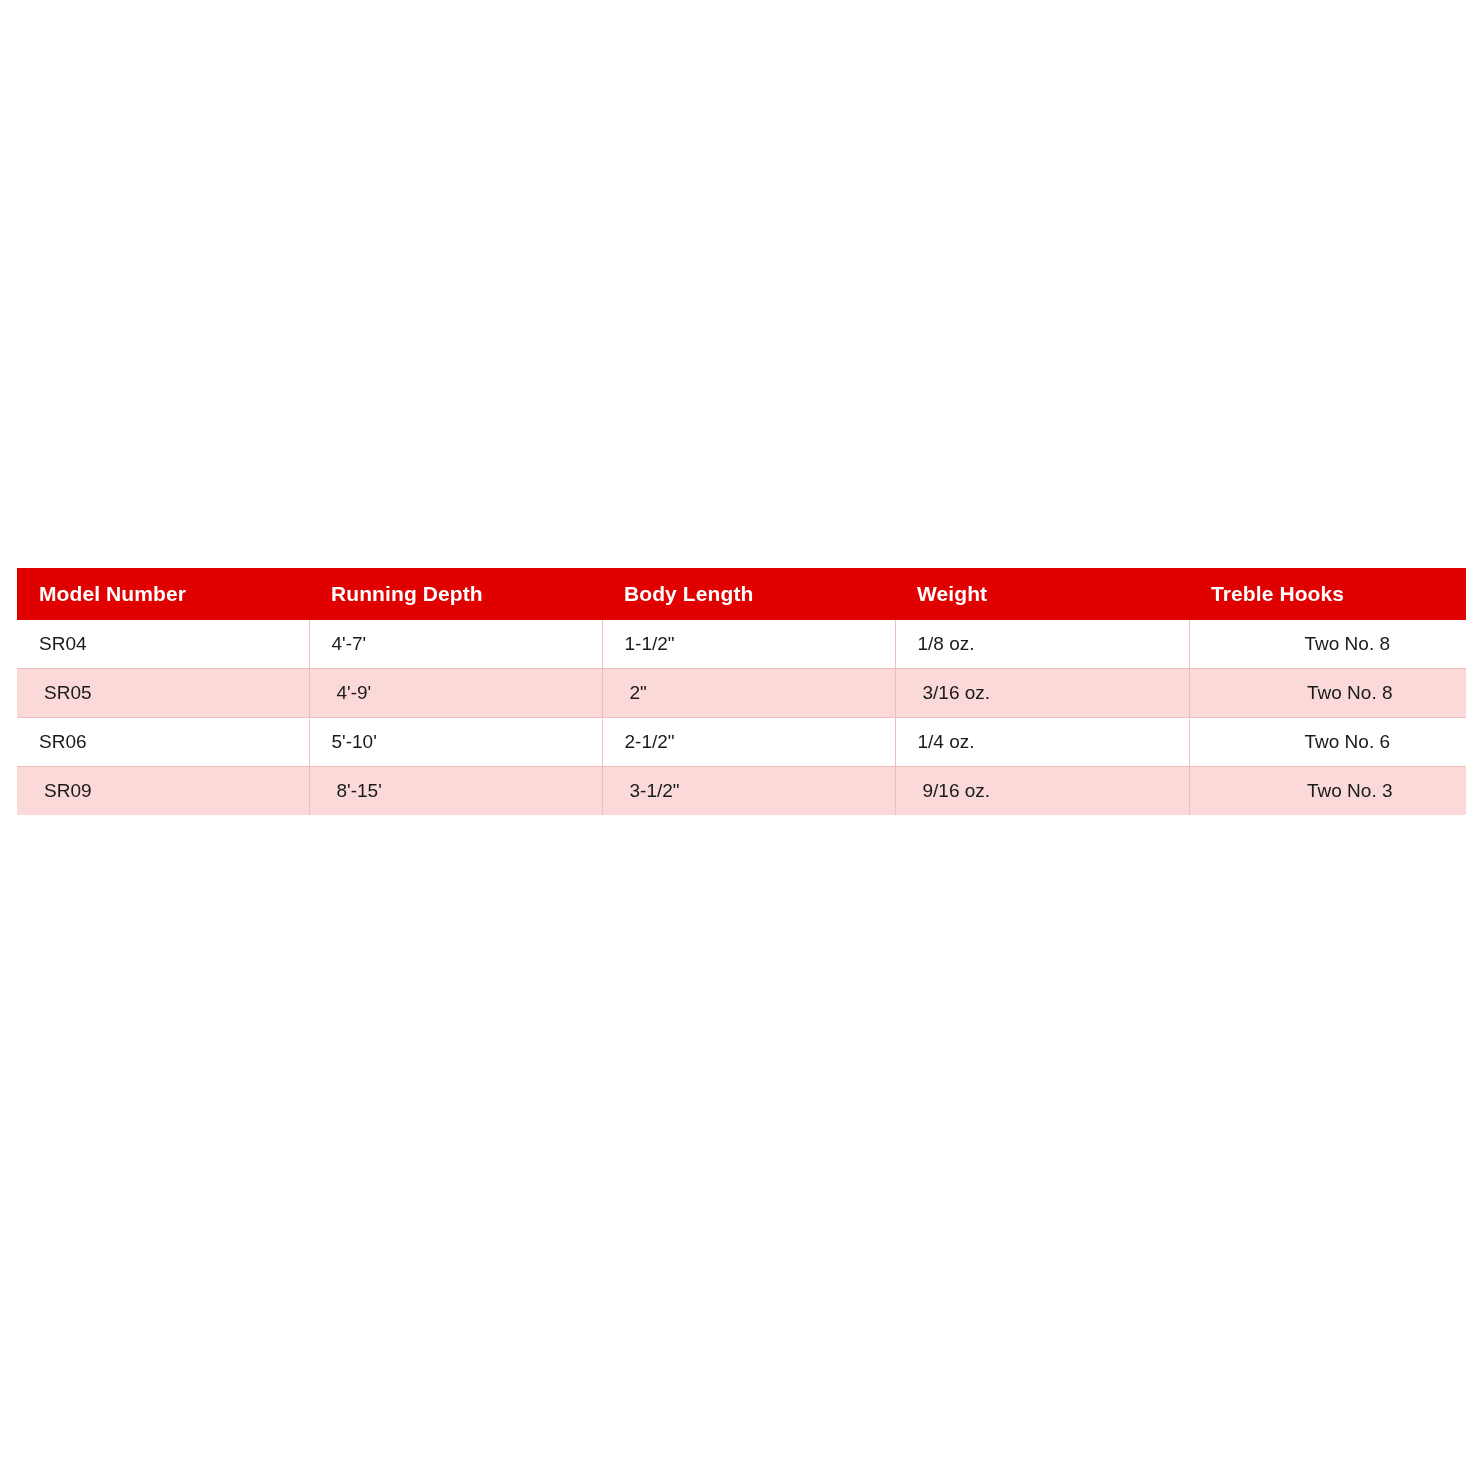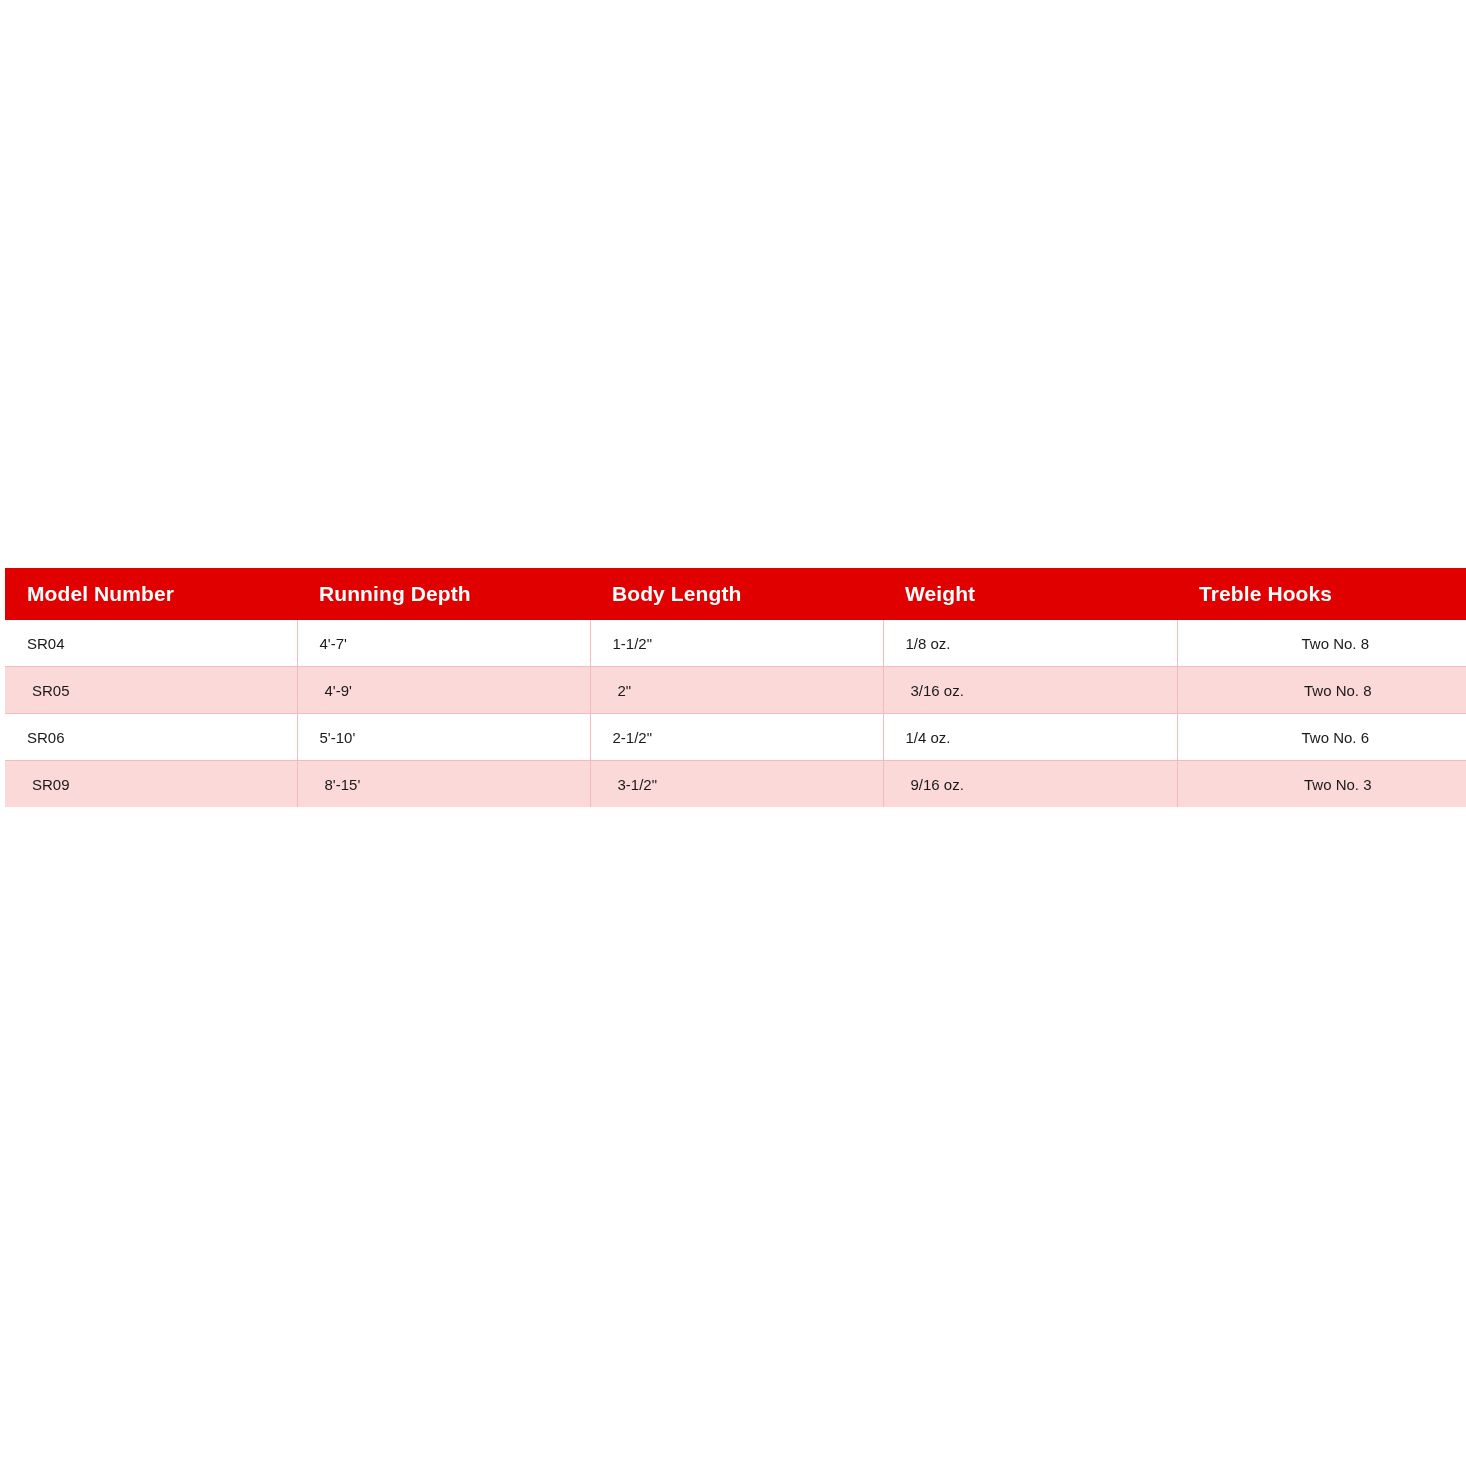--- a/index.html
+++ b/index.html
@@ -9,42 +9,42 @@
   }
   body {
     width: 1466px;
     height: 1466px;
     font-family: "Liberation Sans", sans-serif;
     position: relative;
     overflow: hidden;
   }
   .spec-table-wrap {
     position: absolute;
-    left: 5px;
+    left: 17px;
     top: 568px;
     width: 1368px;
   }
   table.spec-table {
     width: 1466px;
     border-collapse: collapse;
     table-layout: fixed;
   }
   table.spec-table thead th {
     background: #e00000;
     color: #ffffff;
     font-size: 21px;
     font-weight: bold;
     text-align: left;
     padding: 14px 0 14px 22px;
     height: 20px;
     letter-spacing: 0.1px;
     border: none;
   }
   table.spec-table tbody td {
-    font-size: 15px;
+    font-size: 19px;
     color: #1a1a1a;
     text-align: left;
     padding: 13px 0 13px 22px;
     border-bottom: 1px solid #f0bcbc;
     border-right: 1px solid #f0bcbc;
     background: #ffffff;
     height: 20px;
     font-weight: normal;
   }
   table.spec-table tbody tr.alt td {

